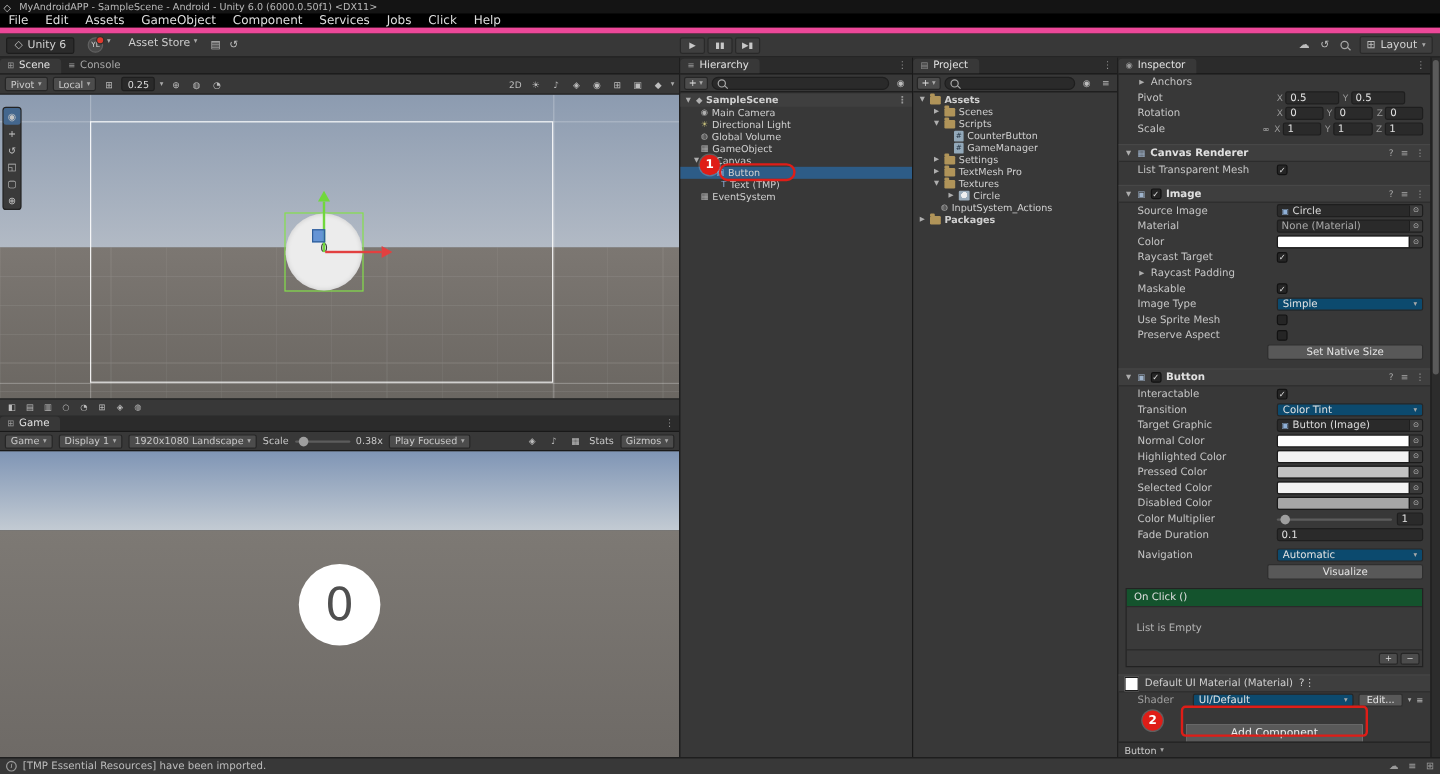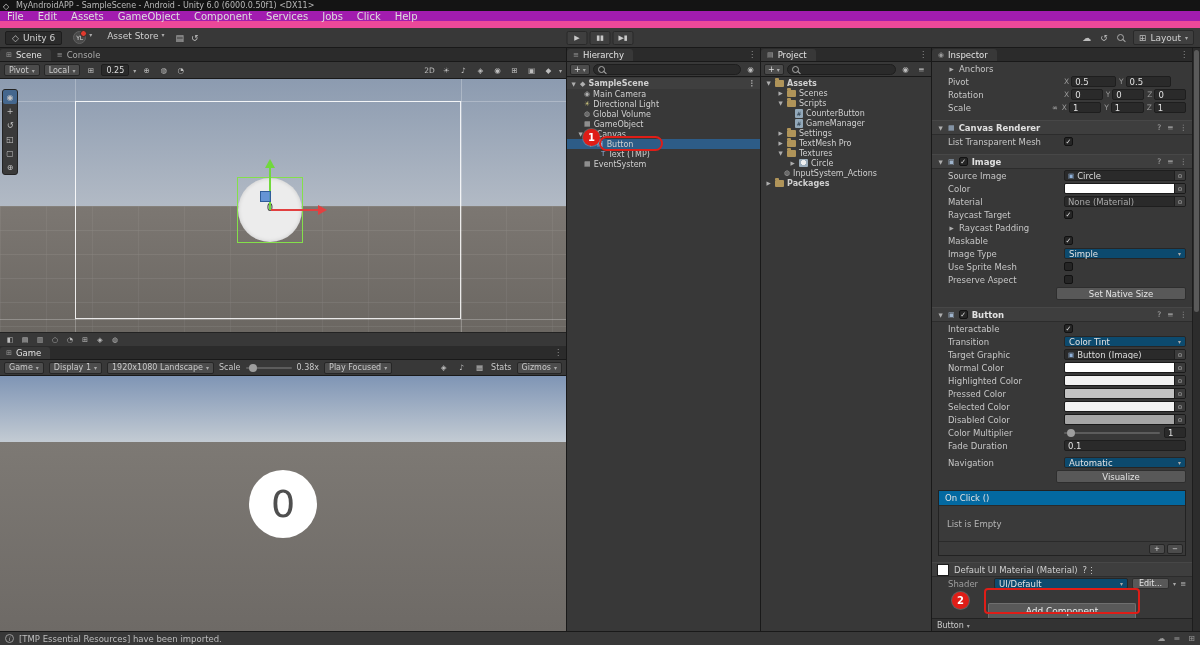--- a/index.html
+++ b/index.html
@@ -1,21 +1,21 @@
 <!DOCTYPE html>
 <html><head>
 <meta charset="utf-8">
 <style>
   *{box-sizing:border-box;margin:0;padding:0}
   html,body{width:1200px;height:645px;overflow:hidden}
   body{position:relative;background:#383838;font-family:"DejaVu Sans","Liberation Sans",sans-serif;color:#d2d2d2;-webkit-font-smoothing:antialiased}
   
   .titlebar{position:absolute;top:0;left:0;right:0;height:11px;background:#141414;color:#b9b9b9;font-size:8px;line-height:11px;padding-left:16px;white-space:nowrap}
   .titlebar .appico{position:absolute;left:3px;top:1px;font-size:8px;color:#cfcfcf}
-  .menubar{position:absolute;top:11px;left:0;right:0;height:17px;background:#a21caf;border-bottom:7px solid #ec4899;display:flex;align-items:center;font-size:10px;color:#dedede}
+  .menubar{position:absolute;top:11px;left:0;right:0;height:17px;background:#000000;border-bottom:5px solid #ec4899;display:flex;align-items:center;font-size:10px;color:#dedede}
   .menubar span{padding:0 7px;cursor:default}
   .toolbar{position:absolute;top:28px;left:0;right:0;height:20px;background:#383838;border-bottom:1px solid #191919;display:flex;align-items:center;font-size:9px}
   .tb-left{display:flex;align-items:center;gap:7px;margin-left:5px}
   .badge{display:flex;align-items:center;gap:4px;background:#2b2b2b;border:1px solid #1d1d1d;border-radius:2px;padding:1px 6px;height:14px}
   .avatar{position:relative;width:13px;height:13px;border-radius:50%;background:#4a4a4a;border:1px solid #616161;font-size:6px;display:flex;align-items:center;justify-content:center;color:#ddd}
   .avatar::after{content:"";position:absolute;right:-2px;top:-2px;width:5px;height:5px;border-radius:50%;background:#e13a2e;border:1px solid #2d2d2d}
   .tbtn{display:flex;align-items:flex-start;gap:3px;height:14px;padding:0 4px;color:#cfcfcf}
   .caret{font-size:6px;color:#aaa}
   .transport{position:absolute;left:50%;transform:translateX(-50%);display:flex;gap:2px}
   .tpb{width:21px;height:14px;background:#3f3f3f;border:1px solid #292929;border-radius:2px;display:flex;align-items:center;justify-content:center;font-size:7px;color:#c9c9c9}
@@ -107,21 +107,21 @@
   .colbar{flex:1}
   .colpick{width:11px;background:#3a3a3a;border-left:1px solid #1a1a1a;display:flex;align-items:center;justify-content:center;font-size:6px;color:#b5b5b5}
   .chead{height:15px;background:#3e3e3e;border-top:1px solid #474747;border-bottom:1px solid #2c2c2c;display:flex;align-items:center;gap:4px;padding:0 5px;font-weight:bold;color:#e0e0e0}
   .chead .hic{font-size:7px;color:#9fb4cc;font-weight:normal}
   .chead .rics{margin-left:auto;display:flex;gap:6px;font-weight:normal;font-size:7.5px;color:#a8a8a8}
   .gap6{height:6px}.gap4{height:4px}
   .ibtn{background:#585858;border:1px solid #2e2e2e;border-radius:2px;height:13px;line-height:12px;text-align:center;color:#e4e4e4;padding:0 6px}
   .btnrow{height:15px;display:flex;align-items:center;justify-content:flex-end;padding:0 6px}
   .btnrow .ibtn{width:130px}
   .evtbox{margin:0 6px;border:1px solid #222}
-  .evt-head{height:14px;background:#0369a1;display:flex;align-items:center;padding:0 6px;color:#e0e0e0}
+  .evt-head{height:14px;background:#14532d;display:flex;align-items:center;padding:0 6px;color:#e0e0e0}
   .evt-body{height:36px;background:#3a3a3a;border-top:1px solid #2a2a2a;display:flex;align-items:center;padding:0 8px;color:#b5b5b5}
   .evt-foot{height:14px;background:#3a3a3a;border-top:1px solid #2a2a2a;display:flex;justify-content:flex-end;align-items:center;gap:2px;padding:0 2px}
   .mini-btn{width:16px;height:10px;background:#4c4c4c;border:1px solid #262626;border-radius:2px;font-size:7px;line-height:8px;text-align:center;color:#ddd}
   .mat-head{height:15px;background:#3e3e3e;border-top:1px solid #474747;border-bottom:1px solid #2c2c2c;display:flex;align-items:center;gap:5px;padding:0 5px;color:#cfcfcf}
   .swatch{width:12px;height:12px;background:#fff;border:1px solid #1c1c1c;flex:none}
   .addc{width:148px;height:17px;margin:13px auto 0;background:#595959;border:1px solid #6f6f6f;border-bottom-color:#2e2e2e;border-radius:2px;color:#ededed;text-align:center;line-height:15px;font-size:9px}
   .ab-bar{position:absolute;left:0;right:0;bottom:0;height:13px;background:#333333;border-top:1px solid #222;display:flex;align-items:center;gap:3px;padding:0 5px;font-size:8px;color:#cccccc}
   
   .statusbar{position:absolute;left:0;right:0;bottom:0;height:14px;background:#383838;border-top:1px solid #191919;display:flex;align-items:center;gap:5px;padding:0 5px;font-size:8.5px;color:#bdbdbd}
   .infoc{width:9px;height:9px;border:1px solid #9a9a9a;border-radius:50%;font-size:6px;line-height:8px;text-align:center;color:#bdbdbd;font-style:italic}
@@ -543,32 +543,32 @@
   </div>
   <div class="irow">
     <span class="ilabel">Source Image</span>
     <div class="objf">
       <span class="mini">▣</span>
       <span class="otxt">Circle</span>
       <span class="objpick">⊙</span>
     </div>
   </div>
   <div class="irow">
+    <span class="ilabel">Material</span>
+    <div class="objf">
+      <span class="otxt" style="color:#a9a9a9">None (Material)</span>
+      <span class="objpick">⊙</span>
+    </div>
+  </div>
+  <div class="irow">
     <span class="ilabel">Color</span>
     <div class="colf">
         <span class="colbar" style="background:#ffffff"></span>
         <span class="colpick">⊙</span>
       </div>
-  </div>
-  <div class="irow">
-    <span class="ilabel">Material</span>
-    <div class="objf">
-      <span class="otxt" style="color:#a9a9a9">None (Material)</span>
-      <span class="objpick">⊙</span>
-    </div>
   </div>
   <div class="irow">
     <span class="ilabel">Raycast Target</span>
     <span class="chk">✓</span>
   </div>
   <div class="irow">
     <span class="fold">▶</span>
     <span class="ilabel">Raycast Padding</span>
   </div>
   <div class="irow">

